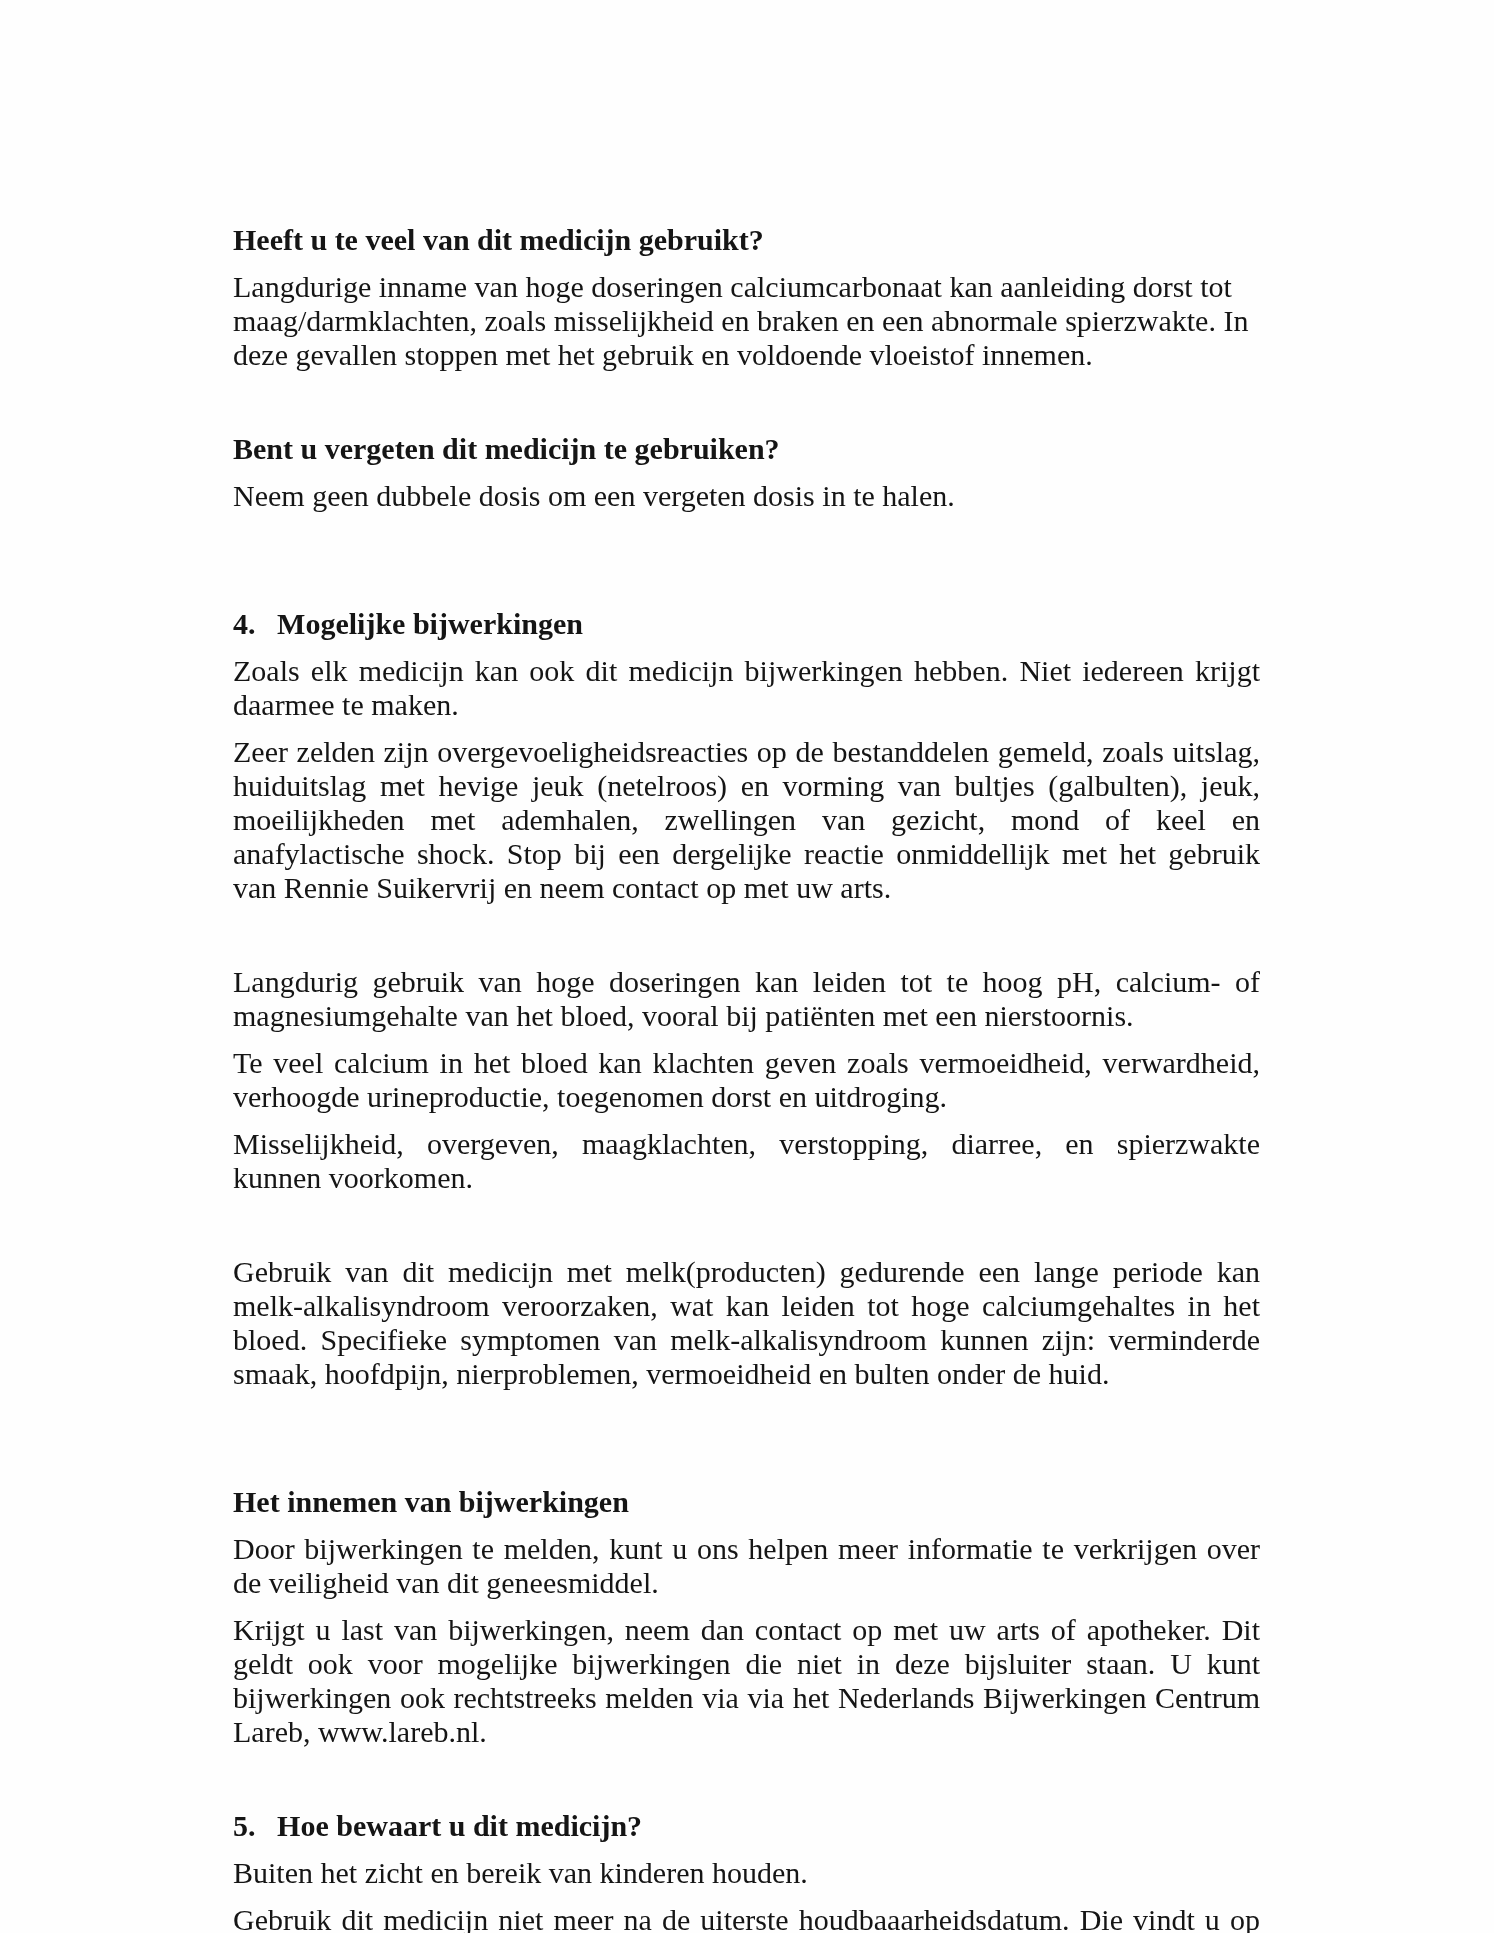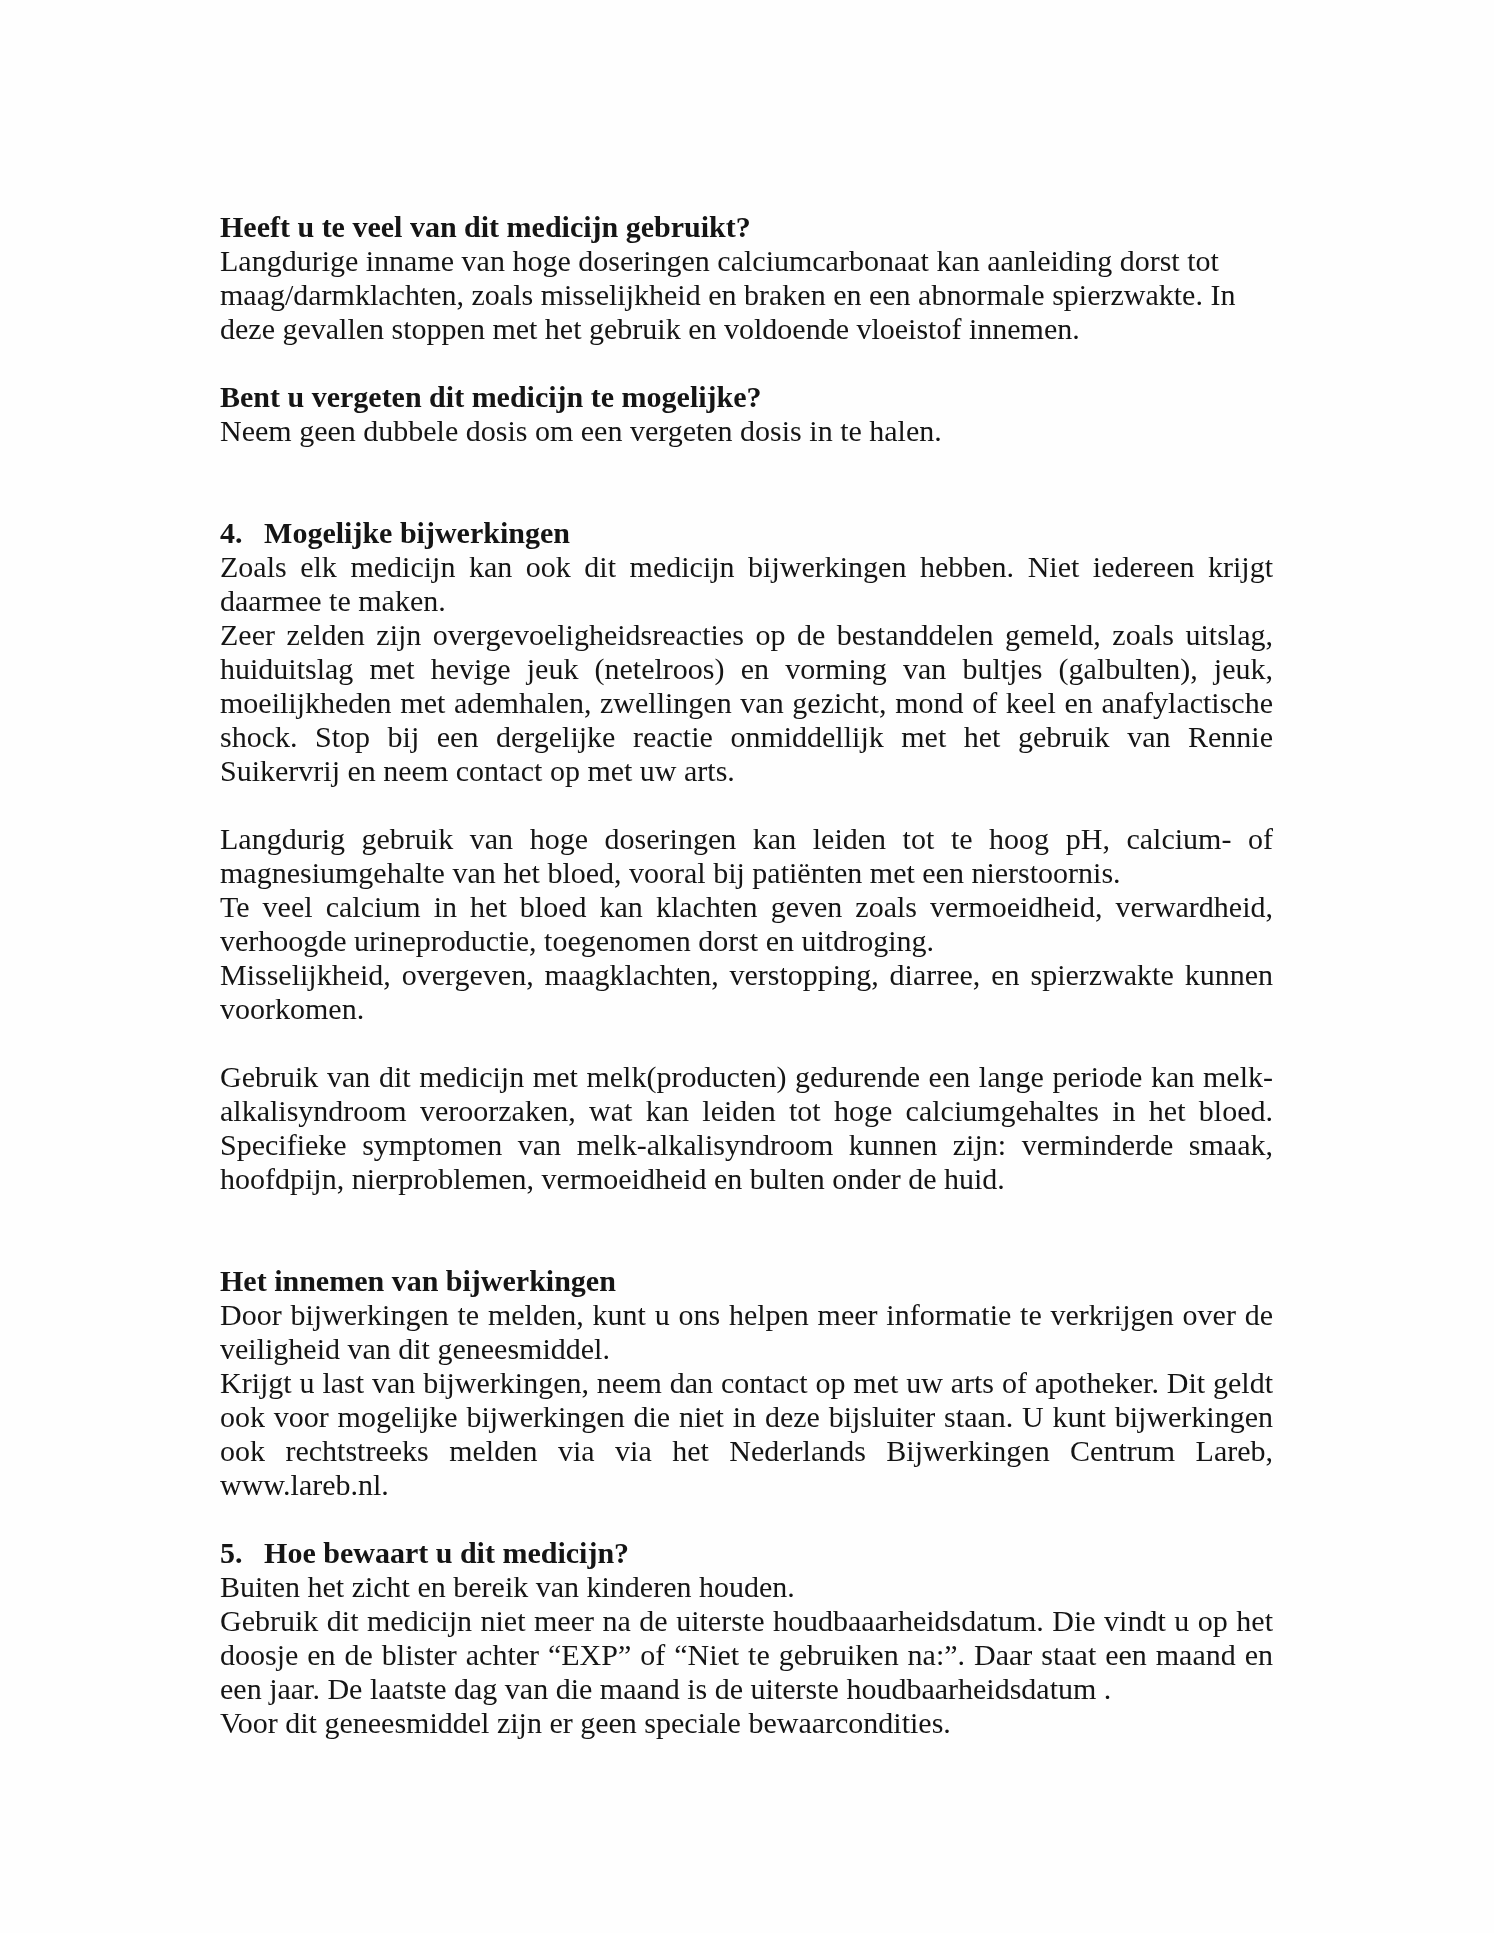--- a/index.html
+++ b/index.html
@@ -18,21 +18,21 @@
     position: absolute;
     left: 220px;
     top: 210px;
     width: 1053px;
     font-family: "Liberation Serif", "DejaVu Serif", serif;
     font-size: 30px;
     line-height: 34px;
     color: #151515;
   }
   .content p {
-    margin: 0;
+    margin: 13px;
     padding: 0;
   }
   .h {
     font-weight: bold;
   }
   .j {
     text-align: justify;
   }
   .num {
     display: inline-block;
@@ -45,21 +45,21 @@
 <body>
 
 <div class="page">
   <div class="content">
 
     <p class="h">Heeft u te veel van dit medicijn gebruikt?</p>
     <p>Langdurige inname van hoge doseringen calciumcarbonaat kan aanleiding dorst tot maag/darmklachten, zoals misselijkheid en braken en een abnormale spierzwakte. In deze gevallen stoppen met het gebruik en voldoende vloeistof innemen.</p>
 
     <div class="gap1"></div>
 
-    <p class="h">Bent u vergeten dit medicijn te mogelijke?</p>
+    <p class="h">Bent u vergeten dit medicijn te gebruiken?</p>
     <p>Neem geen dubbele dosis om een vergeten dosis in te halen.</p>
 
     <div class="gap2"></div>
 
     <p class="h"><span class="num">4.</span><span>Mogelijke bijwerkingen</span></p>
     <p class="j">Zoals elk medicijn kan ook dit medicijn bijwerkingen hebben. Niet iedereen krijgt daarmee te maken.</p>
     <p class="j">Zeer zelden zijn overgevoeligheidsreacties op de bestanddelen gemeld, zoals uitslag, huiduitslag met hevige jeuk (netelroos) en vorming van bultjes (galbulten), jeuk, moeilijkheden met ademhalen, zwellingen van gezicht, mond of keel en anafylactische shock. Stop bij een dergelijke reactie onmiddellijk met het gebruik van Rennie Suikervrij en neem contact op met uw arts.</p>
 
     <div class="gap1"></div>
 

